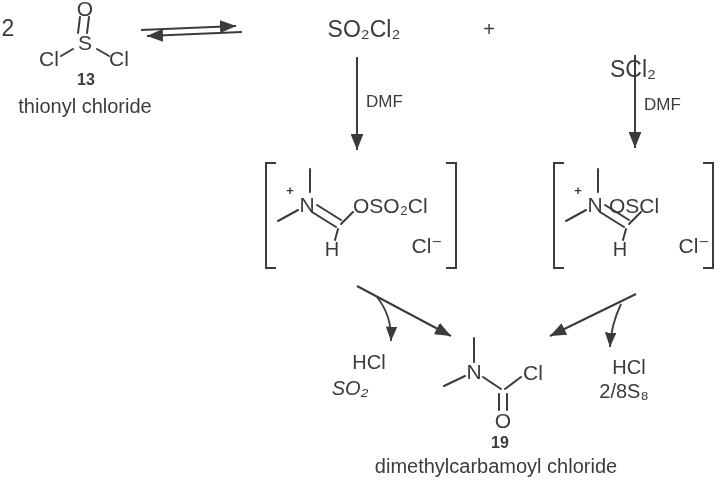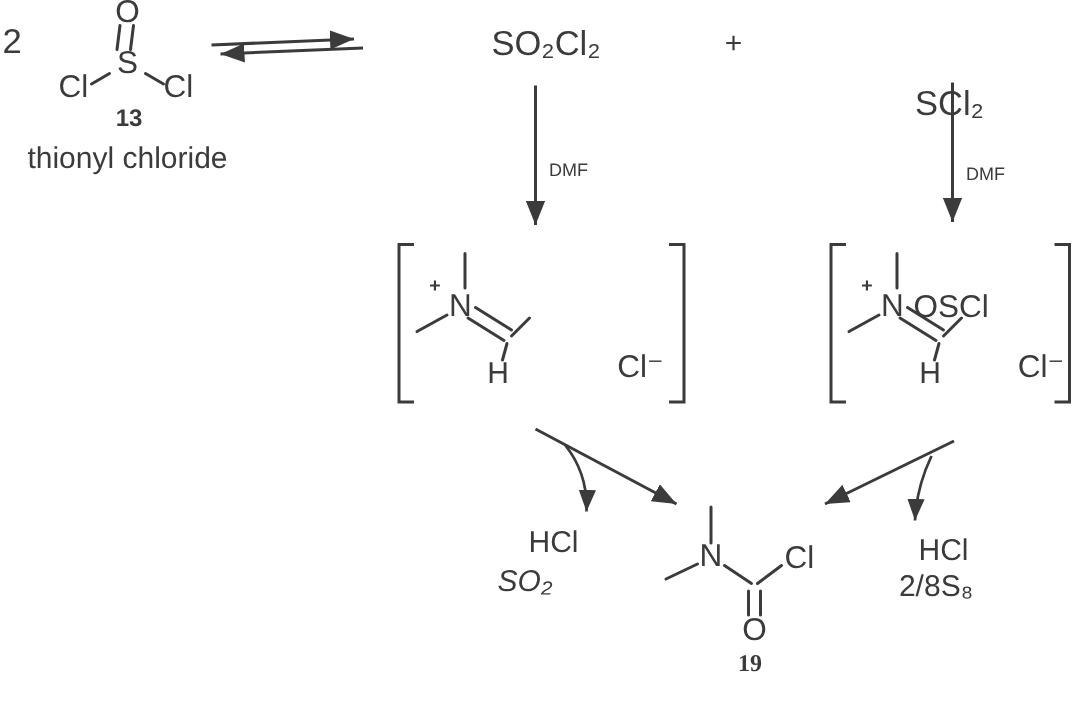--- a/index.html
+++ b/index.html
@@ -9,21 +9,21 @@
     font-family:"Liberation Sans","DejaVu Sans",sans-serif;
     color:#3b3b3b;
   }
   .canvas svg { position:absolute; left:0; top:0; }
   .t  { position:absolute; transform:translate(-50%,-50%); white-space:nowrap; line-height:1; }
   .tl { position:absolute; transform:translateY(-50%); white-space:nowrap; line-height:1; }
   .sz23 { font-size:23px; }
   .sz21 { font-size:21px; }
   .sz20 { font-size:20px; }
   .sz19 { font-size:16px; }
-  .sz17 { font-size:12px;margin-top:12px; }
+  .sz17 { font-size:17px; }
   .sz13 { font-size:13px; font-weight:bold; }
   .bold { font-weight:bold; }
 </style>
 </head>
 <body>
 
 <div class="canvas">
 
   <svg width="720" height="480" viewBox="0 0 720 480">
     <defs>
@@ -102,32 +102,34 @@
 
   <span class="t sz23" style="left:364px; top:29px;">SO₂Cl₂</span>
   <span class="t sz20" style="left:489px; top:29px;">+</span>
   <span class="t sz23" style="left:633px; top:28px;margin-top:41px;">SCl₂</span>
 
   <span class="tl sz17" style="left:366px; top:101px;">DMF</span>
   <span class="tl sz17" style="left:644px; top:104px;">DMF</span>
 
   <span class="t sz13" style="left:290px; top:190px;">+</span>
   <span class="t sz21" style="left:307px; top:204px;">N</span>
+  <span class="tl sz21" style="left:353px; top:205px;">OSO₂Cl</span>
   <span class="t sz20" style="left:332px; top:249px;">H</span>
   <span class="t sz21" style="left:427px; top:245px;">Cl⁻</span>
 
   <span class="t sz13" style="left:578px; top:190px;">+</span>
   <span class="t sz21" style="left:595px; top:204px;">N</span>
   <span class="tl sz21" style="left:609px; top:205px;">OSCl</span>
   <span class="t sz20" style="left:620px; top:249px;">H</span>
   <span class="t sz21" style="left:694px; top:245px;">Cl⁻</span>
 
   <span class="t sz20" style="left:369px; top:362px;">HCl</span>
   <span class="t sz20" style="left:350px; top:388px;font-style:italic;">SO₂</span>
   <span class="t sz20" style="left:629px; top:367px;">HCl</span>
   <span class="t sz20" style="left:624px; top:391px;">2/8S₈</span>
 
   <span class="t sz21" style="left:474px; top:371px;">N</span>
   <span class="t sz21" style="left:533px; top:372px;">Cl</span>
   <span class="t sz21" style="left:503px; top:420px;">O</span>
-  <span class="t sz19 bold" style="left:500px; top:443px;font-family:Liberation Serif, serif;">19</span>
+  <span class="t sz19 bold" style="left:500px; top:443px;">19</span>
+  <span class="t sz20" style="left:496px; top:466px;">dimethylcarbamoyl chloride</span>
 
 </div>
 
 </body></html>

